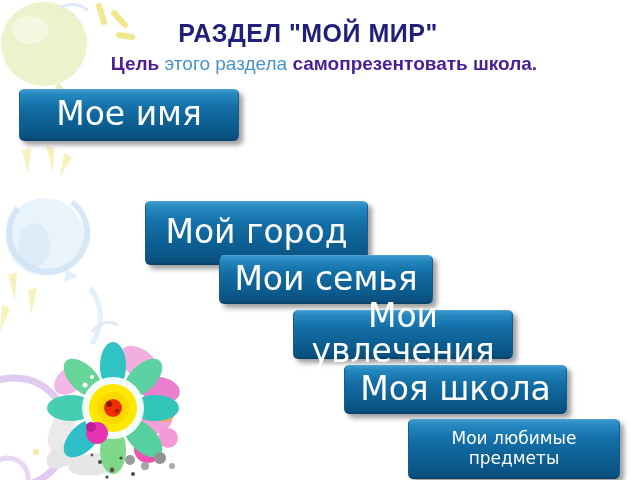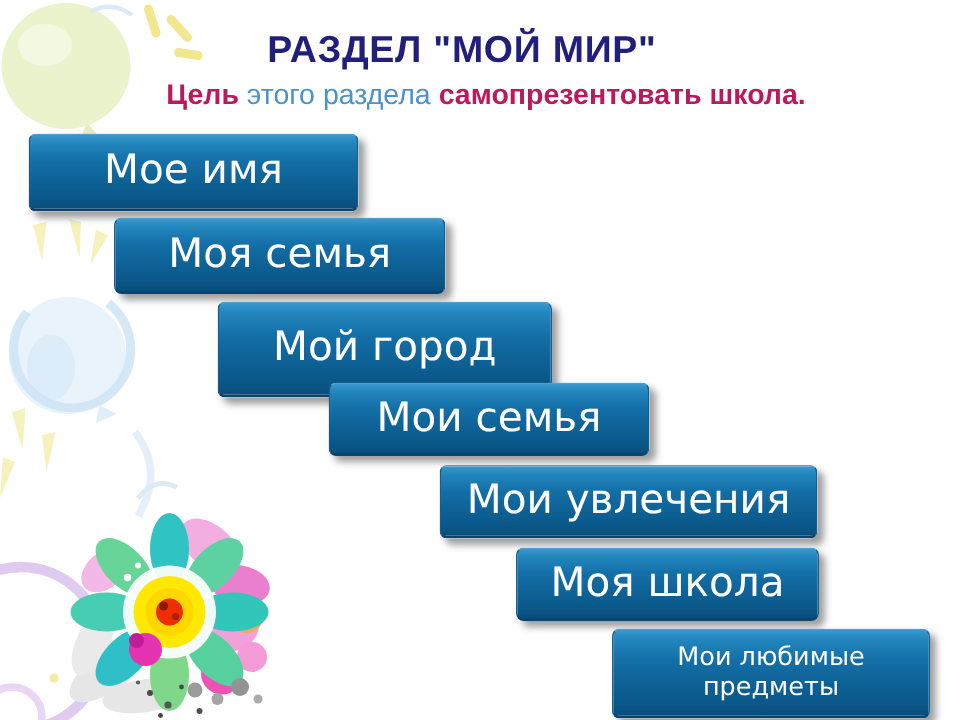--- a/index.html
+++ b/index.html
@@ -9,38 +9,38 @@
   }
   #bg-decor{position:absolute;left:0;top:0;width:640px;height:480px;z-index:0;pointer-events:none;}
   .title{
     position:absolute;left:0;top:19px;width:616px;text-align:center;
     font-size:25px;font-weight:bold;color:#211f7b;letter-spacing:.5px;z-index:2;
   }
   .subtitle{
     position:absolute;left:0;top:53px;width:648px;text-align:center;
     font-size:19px;color:#2b7dc0;z-index:2;
   }
-  .subtitle .b{font-weight:bold;color:#be185d;}
+  .subtitle .b{font-weight:bold;color:#4c1d95;}
   .subtitle .r{font-weight:normal;color:#4b92cc;}
   .step-btn{
     position:absolute;z-index:3;display:flex;align-items:center;justify-content:center;
     font-family:"DejaVu Sans","Liberation Sans",sans-serif;
-    color:#ffffff;font-size:27px;line-height:1.05;text-align:center;
+    color:#ffffff;font-size:33px;line-height:1.05;text-align:center;
     background:linear-gradient(180deg,#3b98cd 0%,#2487bf 10%,#146fa7 35%,#0e6296 62%,#0b588a 84%,#094e7c 100%);
     border:1px solid #155e8e;border-top-color:#4da0cf;border-bottom:2px solid #0a436b;
     border-radius:5px;
     box-shadow:4px 4px 5px rgba(80,80,80,.55);
     cursor:pointer;box-sizing:border-box;
   }
   .s1{left:19px;top:89px;width:220px;height:52px;}
   .s2{left:76px;top:145px;width:221px;height:51px;}
   .s3{left:145px;top:201px;width:223px;height:64px;}
   .s4{left:219px;top:255px;width:214px;height:49px;}
-  .s5{left:293px;top:310px;width:252px;height:49px;}
-  .s6{left:344px;top:365px;width:202px;height:49px;}
+  .s5{left:293px;top:310px;width:220px;height:49px;}
+  .s6{left:344px;top:365px;width:223px;height:49px;}
   .s7{left:408px;top:419px;width:212px;height:60px;font-size:17px;line-height:1.12;}
 </style>
 </head>
 <body>
 
 <div id="slide">
 
   <svg id="bg-decor" viewBox="0 0 640 480" xmlns="http://www.w3.org/2000/svg">
 
     <g>
@@ -138,20 +138,19 @@
 
       <circle cx="36" cy="452" r="3" fill="#f3eba0"></circle>
     </g>
   </svg>
 
   <div class="title">РАЗДЕЛ "МОЙ МИР"</div>
 
   <div class="subtitle"><span class="b">Цель</span><span class="r"> этого раздела </span><span class="b">самопрезентовать школа.</span></div>
 
   <div class="step-btn s1">Мое имя</div>
-  <div class="step-btn s2">Моя семья</div>
   <div class="step-btn s3">Мой город</div>
   <div class="step-btn s4">Мои семья</div>
   <div class="step-btn s5">Мои увлечения</div>
   <div class="step-btn s6">Моя школа</div>
   <div class="step-btn s7">Мои любимые предметы</div>
 
 </div>
 
 </body></html>

